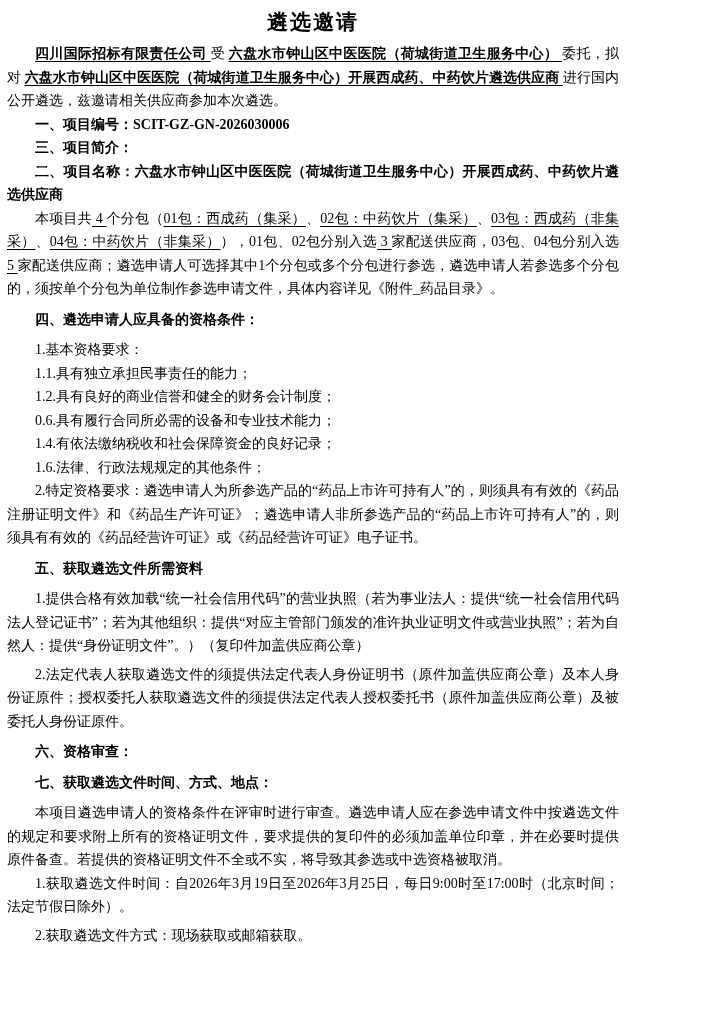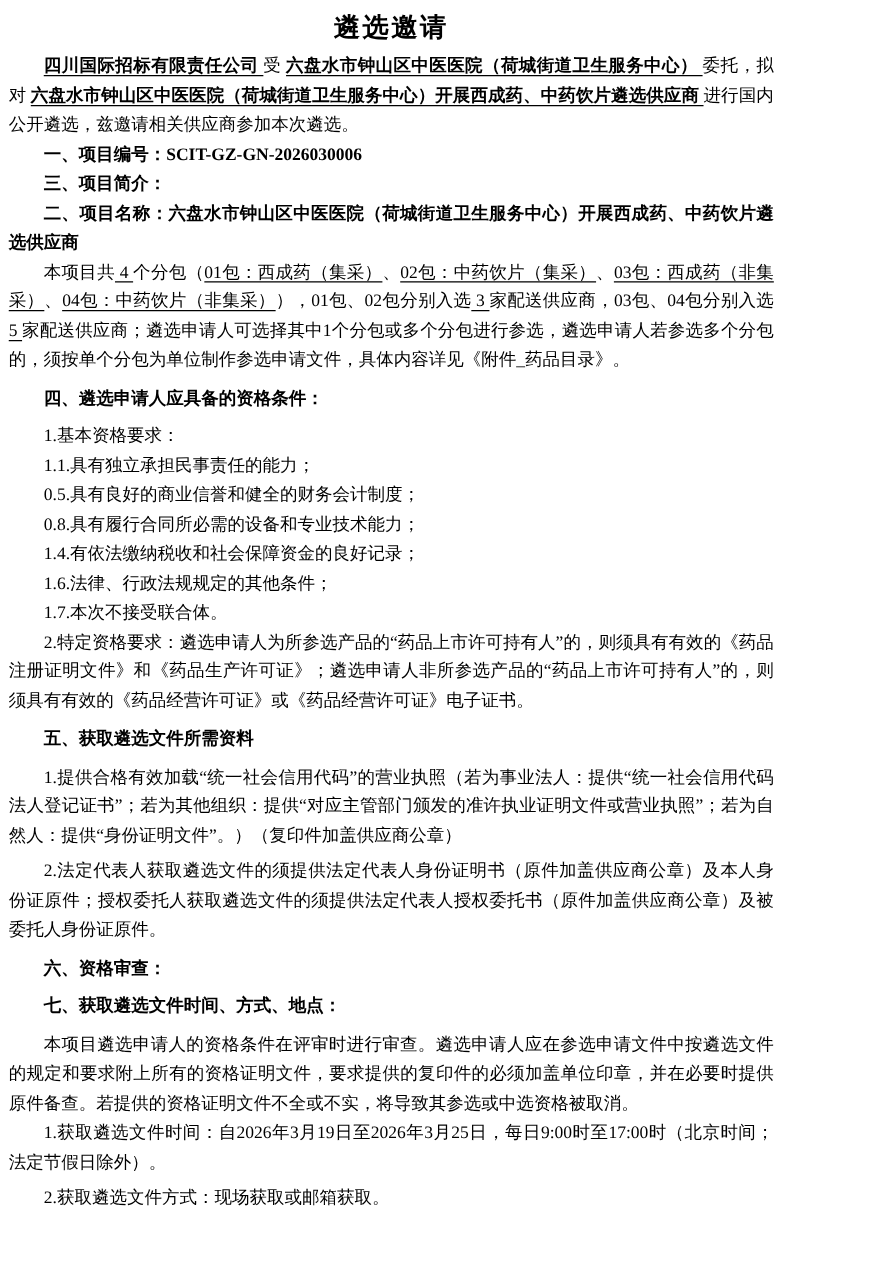--- a/index.html
+++ b/index.html
@@ -51,25 +51,24 @@
   <div class="title">遴选邀请</div>
   <div>
       <p class="para"><span class="b u">四川国际招标有限责任公司 </span><span>受 </span><span class="b u">六盘水市钟山区中医医院（荷城街道卫生服务中心） </span><span>委托，拟对 </span><span class="b u">六盘水市钟山区中医医院（荷城街道卫生服务中心）开展西成药、中药饮片遴选供应商 </span><span>进行国内公开遴选，兹邀请相关供应商参加本次遴选。</span></p>
       <p class="para hd"><span>一、项目编号：SCIT-GZ-GN-2026030006</span></p>
       <p class="para hd"><span>三、项目简介：</span></p>
       <p class="para hd"><span>二、项目名称：六盘水市钟山区中医医院（荷城街道卫生服务中心）开展西成药、中药饮片遴选供应商</span></p>
       <p class="para"><span>本项目共</span><span class="u"> 4 </span><span>个分包（</span><span class="u">01包：西成药（集采）</span><span>、</span><span class="u">02包：中药饮片（集采）</span><span>、</span><span class="u">03包：西成药（非集采）</span><span>、</span><span class="u">04包：中药饮片（非集采）</span><span>），01包、02包分别入选</span><span class="u"> 3 </span><span>家配送供应商，03包、04包分别入选</span><span class="u"> 5 </span><span>家配送供应商；遴选申请人可选择其中1个分包或多个分包进行参选，遴选申请人若参选多个分包的，须按单个分包为单位制作参选申请文件，具体内容详见《附件_药品目录》。</span></p>
       <p class="para sec"><span>四、遴选申请人应具备的资格条件：</span></p>
       <p class="para"><span>1.基本资格要求：</span></p>
       <p class="para"><span>1.1.具有独立承担民事责任的能力；</span></p>
-      <p class="para"><span>0.5.具有良好的商业信誉和健全的财务会计制度；</span></p>
-      <p class="para"><span>0.8.具有履行合同所必需的设备和专业技术能力；</span></p>
+      <p class="para"><span>1.2.具有良好的商业信誉和健全的财务会计制度；</span></p>
+      <p class="para"><span>0.6.具有履行合同所必需的设备和专业技术能力；</span></p>
       <p class="para"><span>1.4.有依法缴纳税收和社会保障资金的良好记录；</span></p>
       <p class="para"><span>1.6.法律、行政法规规定的其他条件；</span></p>
-      <p class="para"><span>1.7.本次不接受联合体。</span></p>
       <p class="para"><span>2.特定资格要求：遴选申请人为所参选产品的“药品上市许可持有人”的，则须具有有效的《药品注册证明文件》和《药品生产许可证》；遴选申请人非所参选产品的“药品上市许可持有人”的，则须具有有效的《药品经营许可证》或《药品经营许可证》电子证书。</span></p>
       <p class="para sec"><span>五、获取遴选文件所需资料</span></p>
       <p class="para"><span>1.提供合格有效加载“统一社会信用代码”的营业执照（若为事业法人：提供“统一社会信用代码法人登记证书”；若为其他组织：提供“对应主管部门颁发的准许执业证明文件或营业执照”；若为自然人：提供“身份证明文件”。）（复印件加盖供应商公章）</span></p>
       <p class="para sp"><span>2.法定代表人获取遴选文件的须提供法定代表人身份证明书（原件加盖供应商公章）及本人身份证原件；授权委托人获取遴选文件的须提供法定代表人授权委托书（原件加盖供应商公章）及被委托人身份证原件。</span></p>
       <p class="para sec"><span>六、资格审查：</span></p>
       <p class="para sec"><span>七、获取遴选文件时间、方式、地点：</span></p>
       <p class="para"><span>本项目遴选申请人的资格条件在评审时进行审查。遴选申请人应在参选申请文件中按遴选文件的规定和要求附上所有的资格证明文件，要求提供的复印件的必须加盖单位印章，并在必要时提供原件备查。若提供的资格证明文件不全或不实，将导致其参选或中选资格被取消。</span></p>
       <p class="para"><span>1.获取遴选文件时间：自2026年3月19日至2026年3月25日，每日9:00时至17:00时（北京时间；法定节假日除外）。</span></p>
       <p class="para sp"><span>2.获取遴选文件方式：现场获取或邮箱获取。</span></p>
     </div>

